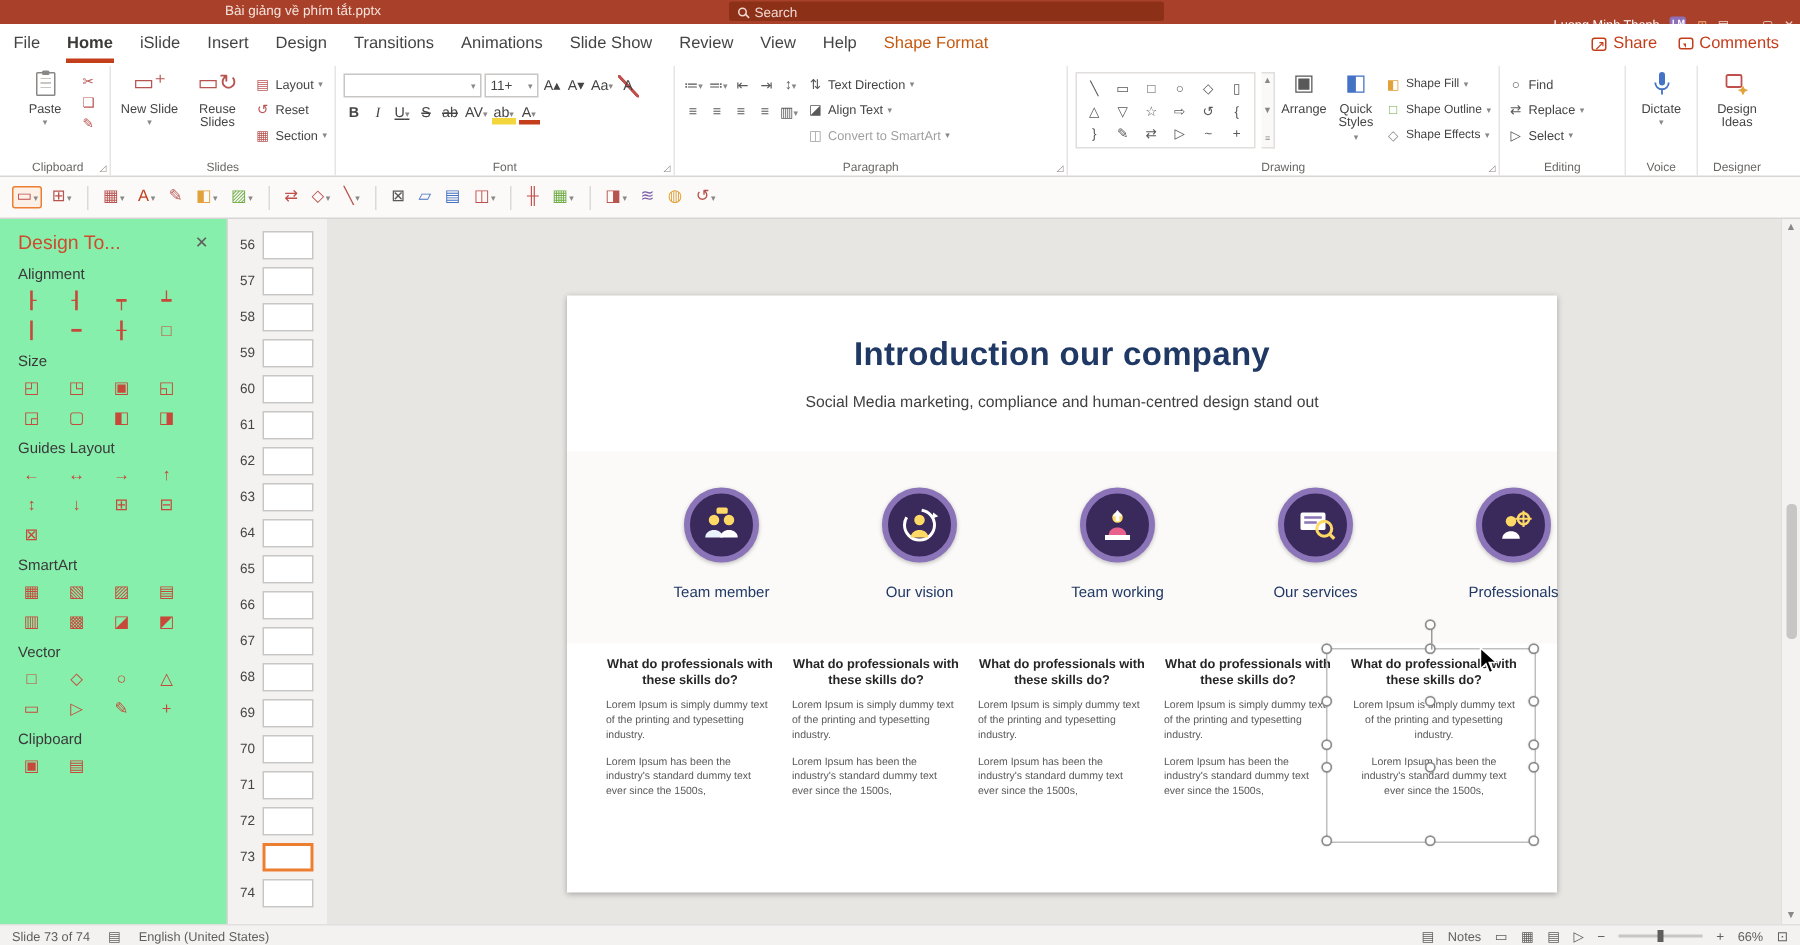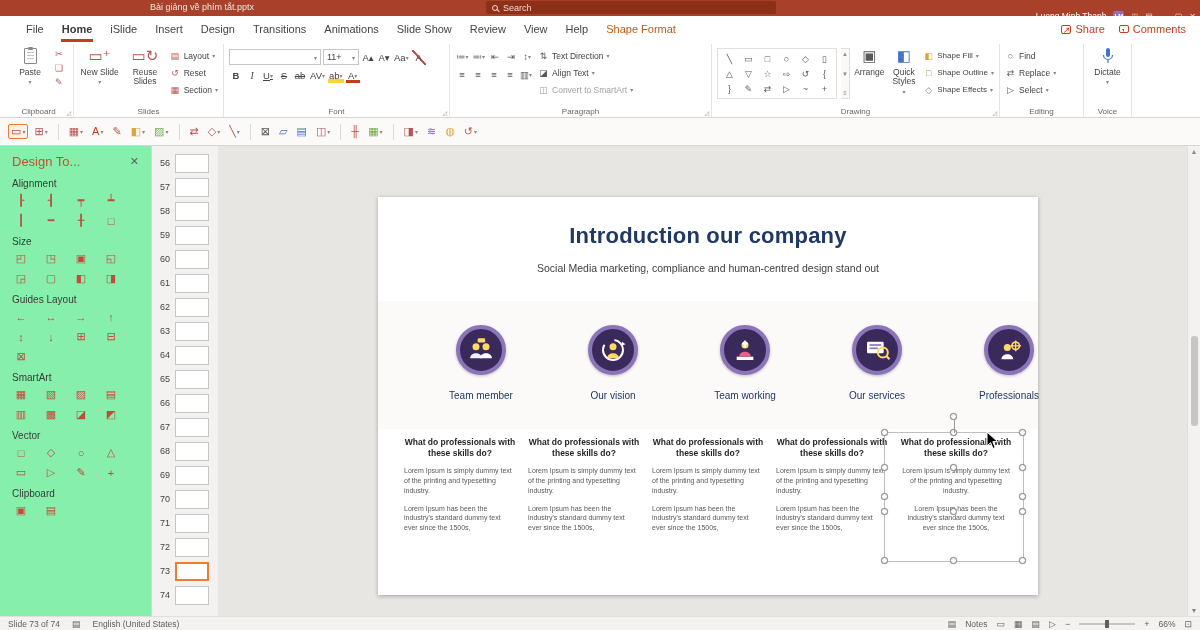--- a/index.html
+++ b/index.html
@@ -13,21 +13,21 @@
   .tb-search{position:absolute;left:486px;top:1px;width:290px;height:13px;background:#8C3018;border-radius:2px;display:flex;align-items:center;gap:5px;padding:0 6px;font-size:9px;color:#EFD9D2;}
   .mag{width:6px;height:6px;border:1px solid #EFD9D2;border-radius:50%;position:relative;flex:0 0 auto;}
   .mag::after{content:"";position:absolute;width:4px;height:1px;background:#EFD9D2;transform:rotate(45deg);right:-3px;bottom:-1px;}
   .tb-right{position:absolute;right:4px;top:0;height:32px;display:flex;align-items:center;gap:7px;font-size:8.5px;text-align:center;}
   .tb-avatar{width:11px;height:11px;background:#8E6FB8;border-radius:2px;display:flex;align-items:center;justify-content:center;font-size:6px;font-weight:bold;color:#fff;}
   .tb-ic{font-size:8px;color:#F0DDD6;cursor:default;}
   .tb-ic.orange{color:#F2B077;}
 
   
   .tabrow{position:absolute;left:0;top:16px;right:0;height:26px;background:#fff;display:flex;align-items:stretch;}
-  .tabs{display:flex;align-items:stretch;padding-left:17px;}
+  .tabs{display:flex;align-items:stretch;padding-left:0;}
   .tab{display:flex;align-items:center;padding:0 9px;font-size:11px;color:#444;position:relative;cursor:default;white-space:nowrap;}
   .tab.active{font-weight:bold;color:#3b3a39;}
   .tab.active::after{content:"";position:absolute;left:8px;right:8px;bottom:0;height:3px;background:#C43E1C;}
   .tab.highlight{color:#C55A11;}
   .tabrow-right{margin-left:auto;display:flex;align-items:center;gap:14px;padding-right:14px;font-size:11px;color:#C43E1C;}
   .trr-item{display:flex;align-items:center;gap:4px;}
   .bubble{width:10px;height:8px;border:1px solid #C43E1C;border-radius:2px;position:relative;}
   .bubble::after{content:"";position:absolute;left:2px;bottom:-3px;border:3px solid transparent;border-top-color:#C43E1C;border-left-width:2px;border-right-width:0;}
   .shareic{font-size:9px;border:1px solid #C43E1C;border-radius:2px;width:10px;height:9px;line-height:8px;text-align:center;}
 
@@ -375,20 +375,32 @@
               <path d="M1.5 8a4.5 4.5 0 0 0 9 0" fill="none" stroke="#4472C4" stroke-width="1.2"></path>
               <line x1="6" y1="13" x2="6" y2="16" stroke="#4472C4" stroke-width="1.2"></line>
             </svg>
         </span>
         <span>Dictate</span>
         <span class="caret">▾</span>
       </div>
       <span class="glabel">Voice</span>
     </div>
 
+    <div class="rgroup" style="width:52px;border-right:none">
+      <div class="bigbtn">
+        <span class="bicon">
+          <svg width="16" height="16" viewBox="0 0 16 16">
+              <rect x="1" y="2" width="10" height="8" rx="1" fill="none" stroke="#C0504D" stroke-width="1.2"></rect>
+              <path d="M12 9l1.2 2.4L15.6 12l-2.4 1.2L12 15.6l-1.2-2.4L8.4 12l2.4-.6z" fill="#E2A23B"></path>
+            </svg>
+        </span>
+        <span>Design Ideas</span>
+      </div>
+      <span class="glabel">Designer</span>
+    </div>
   </div>
 
   <div class="toolbar2">
       <span class="t2btn sel">
         <span class="t2g" style="color: rgb(192, 80, 77);">▭</span>
         <span class="t2c">▾</span>
       </span>
       <span class="t2btn">
         <span class="t2g" style="color: rgb(184, 84, 80);">⊞</span>
         <span class="t2c">▾</span>

